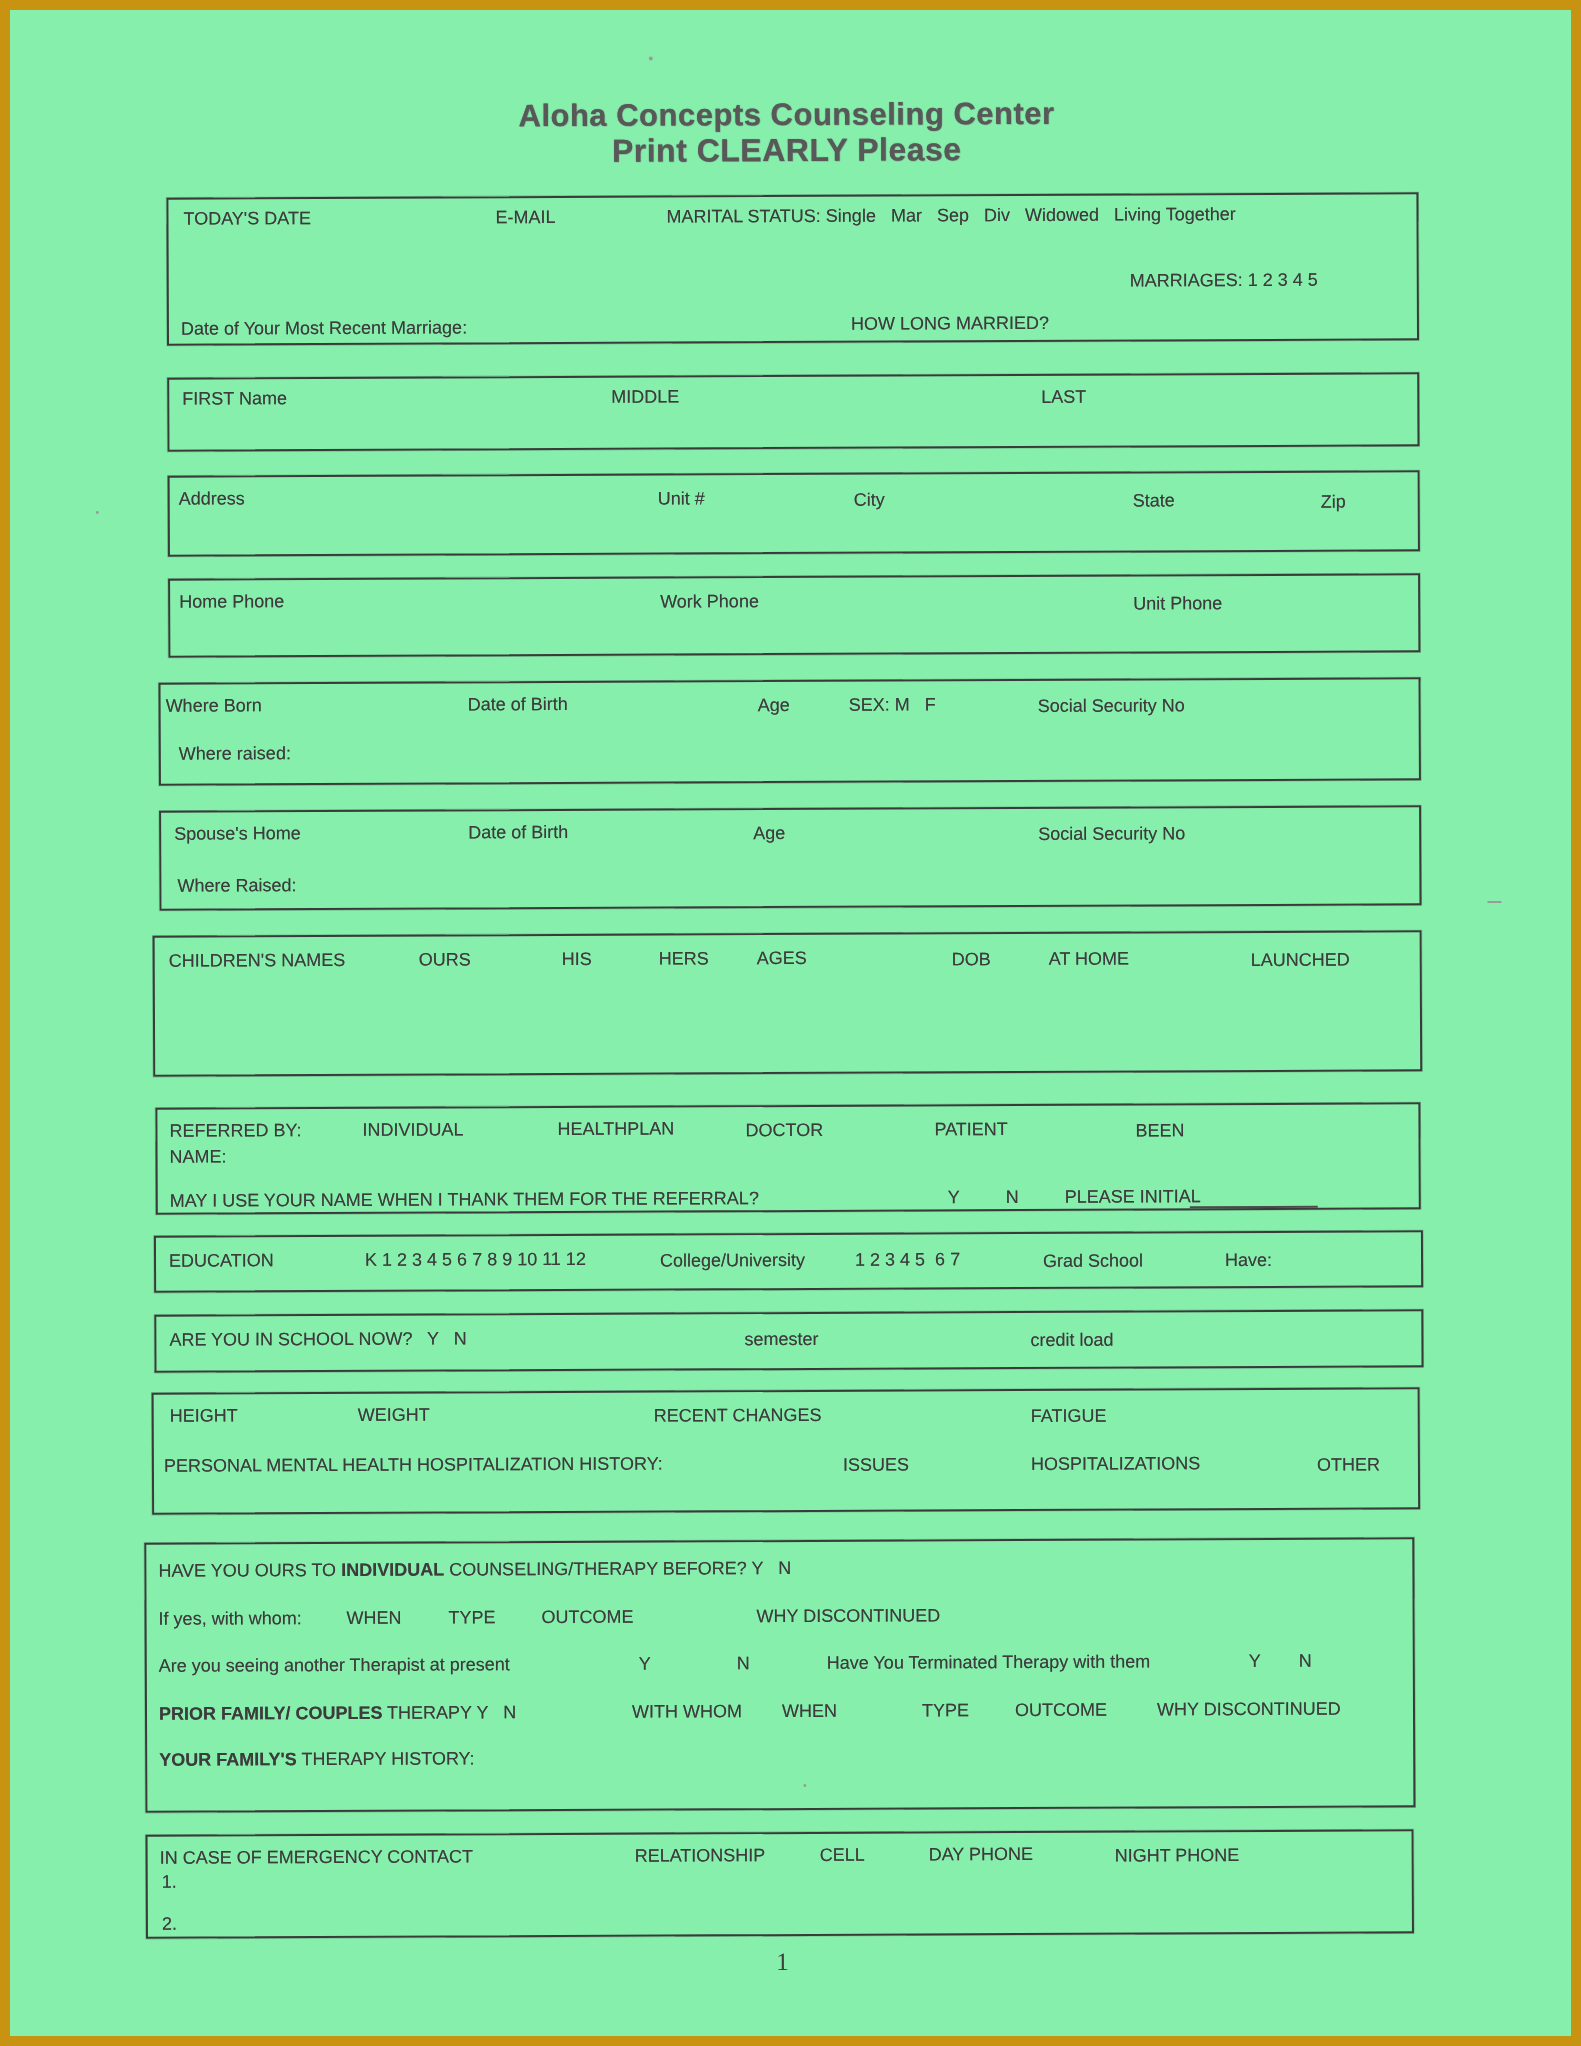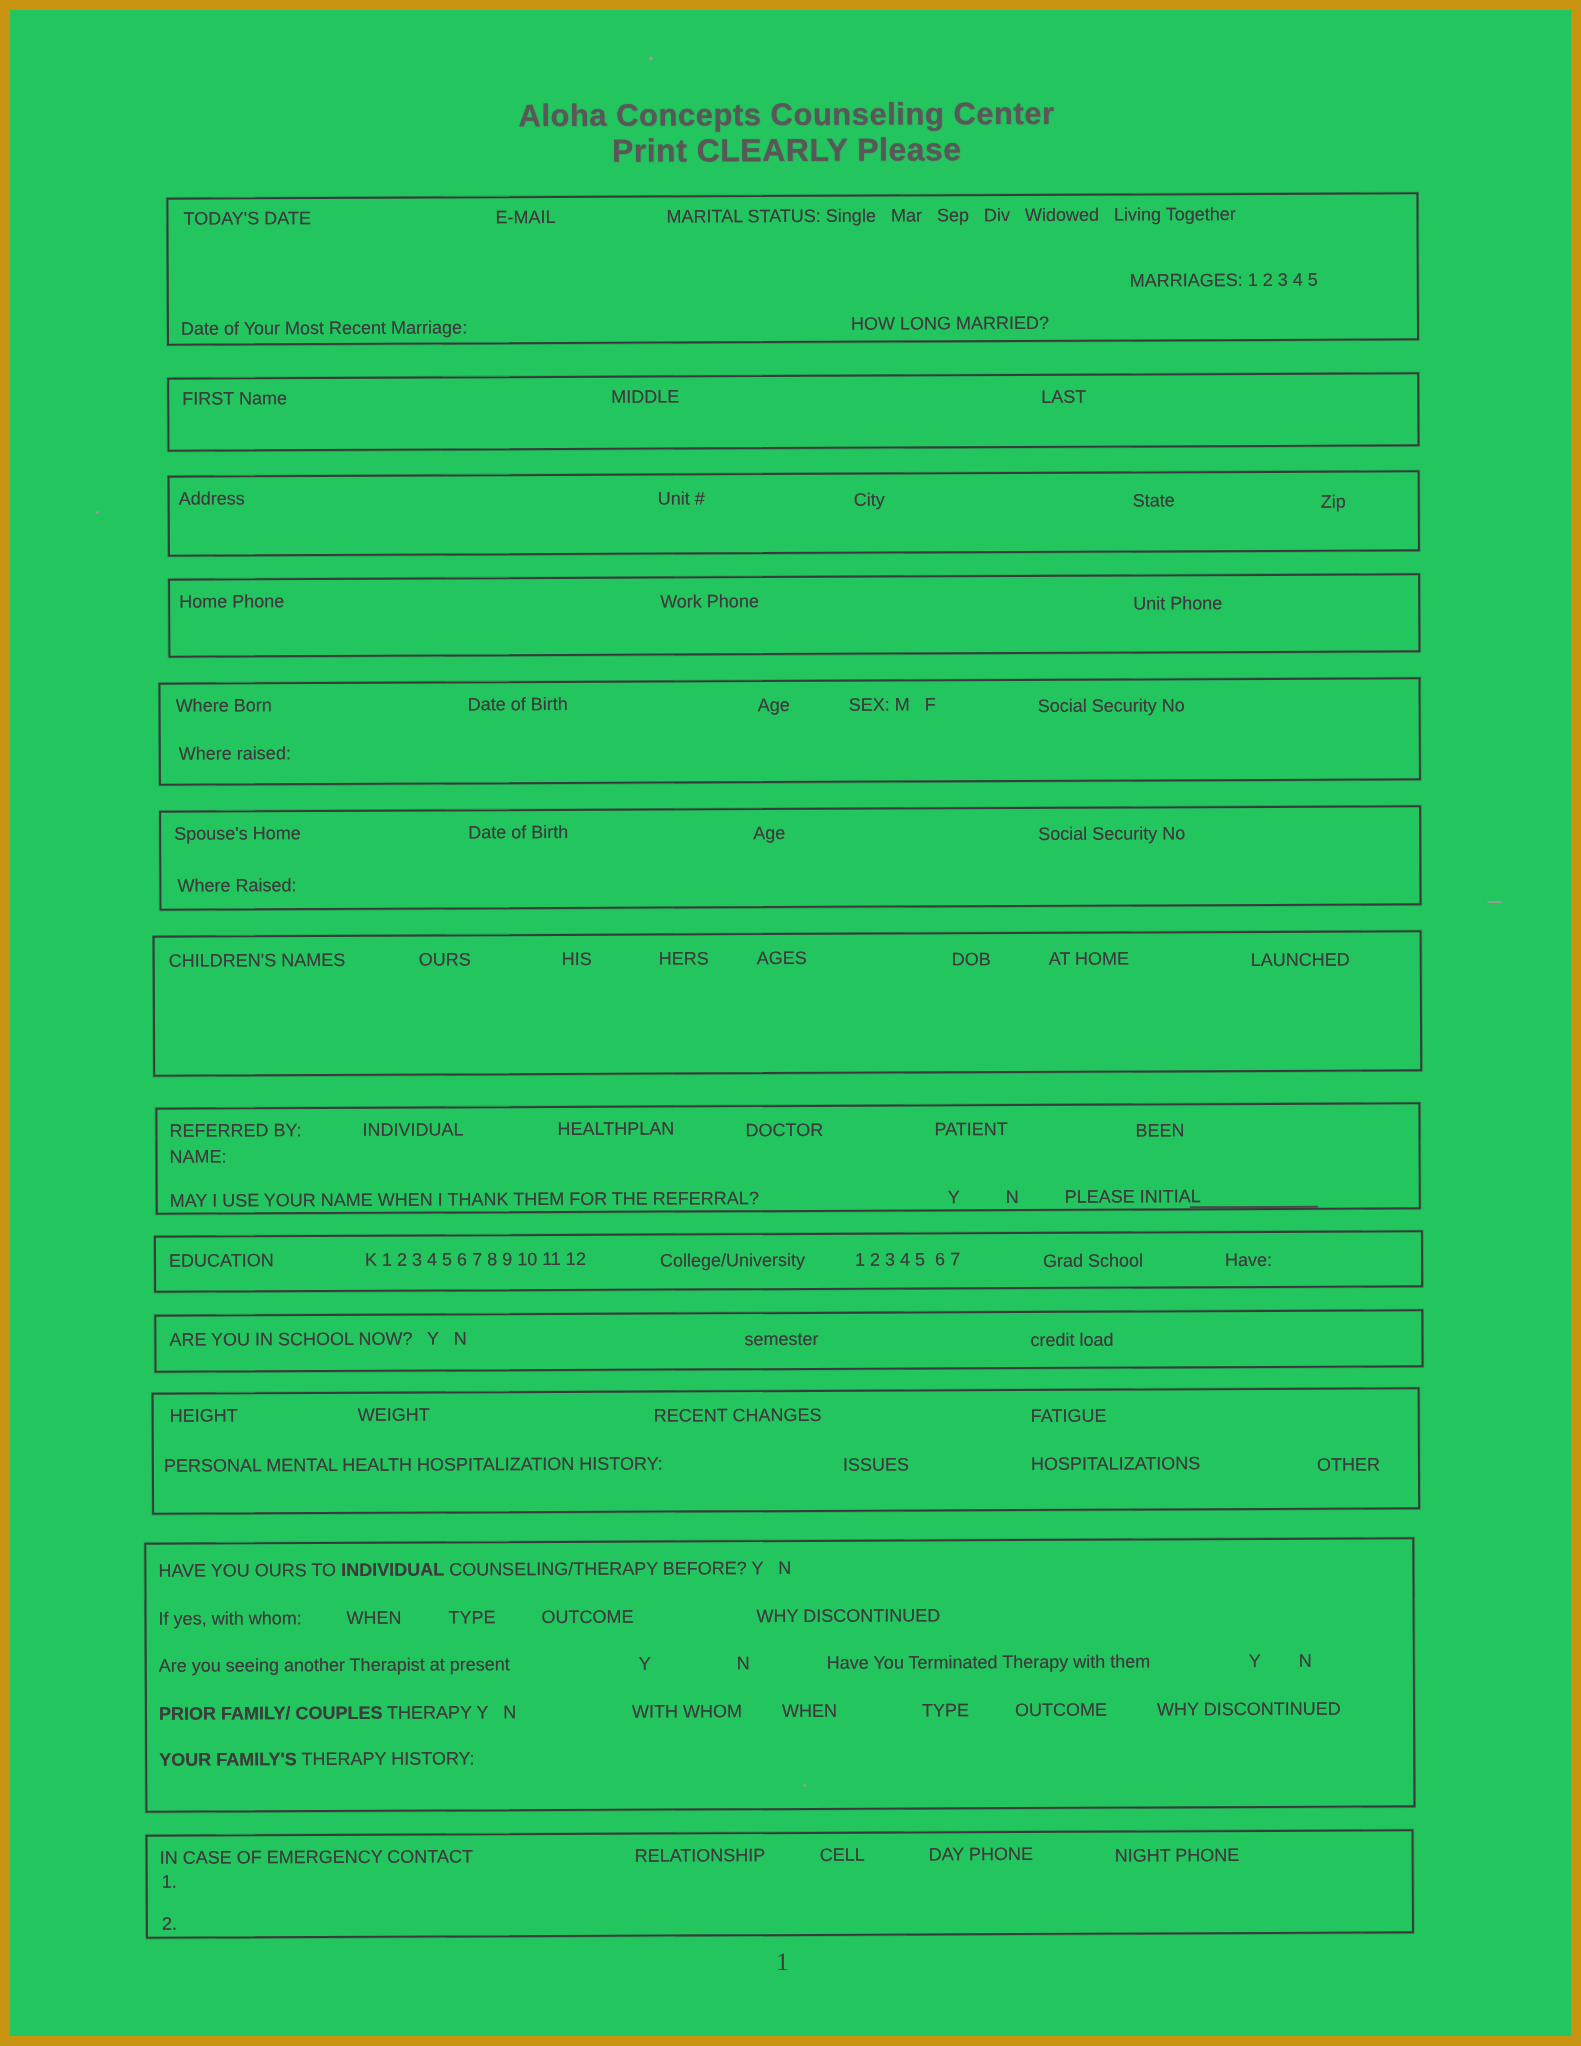--- a/index.html
+++ b/index.html
@@ -1,21 +1,21 @@
 <!DOCTYPE html>
 <html><head>
 <meta charset="utf-8">
 <style>
   html,body{margin:0;padding:0;background:#888;}
   .frame{
     position:relative;
     width:1581px;height:2046px;
     box-sizing:border-box;
     border:10px solid #c79310;
-    background:#22c55e;
+    background:#86efac;
     overflow:hidden;
     font-family:"Liberation Sans", sans-serif;
   }
   .sheet{
     position:absolute; inset:0;
     transform:rotate(-0.25deg);
   }
   .title{
     position:absolute; top:88px; left:0; width:100%;
     text-align:center; color:#585858; font-weight:700;
@@ -84,21 +84,21 @@
       <span class="lbl" style="left:1151px;top:18px">Zip</span>
     </div>
 
     <div class="box" style="left:160px;top:566px;width:1252px;height:79px;">
       <span class="lbl" style="left:9px;top:10px">Home Phone</span>
       <span class="lbl" style="left:490px;top:12px">Work Phone</span>
       <span class="lbl" style="left:963px;top:16px">Unit Phone</span>
     </div>
 
     <div class="box" style="left:150px;top:670px;width:1262px;height:103px;">
-      <span class="lbl" style="left:15px;top:10px">Where Born</span>
+      <span class="lbl" style="left:5px;top:10px">Where Born</span>
       <span class="lbl" style="left:307px;top:10px">Date of Birth</span>
       <span class="lbl" style="left:597px;top:12px">Age</span>
       <span class="lbl" style="left:688px;top:12px">SEX: M   F</span>
       <span class="lbl" style="left:877px;top:14px">Social Security No</span>
       <span class="lbl" style="left:18px;top:58px">Where raised:</span>
     </div>
 
     <div class="box" style="left:150px;top:798px;width:1262px;height:100px;">
       <span class="lbl" style="left:13px;top:10px">Spouse's Home</span>
       <span class="lbl" style="left:307px;top:10px">Date of Birth</span>

